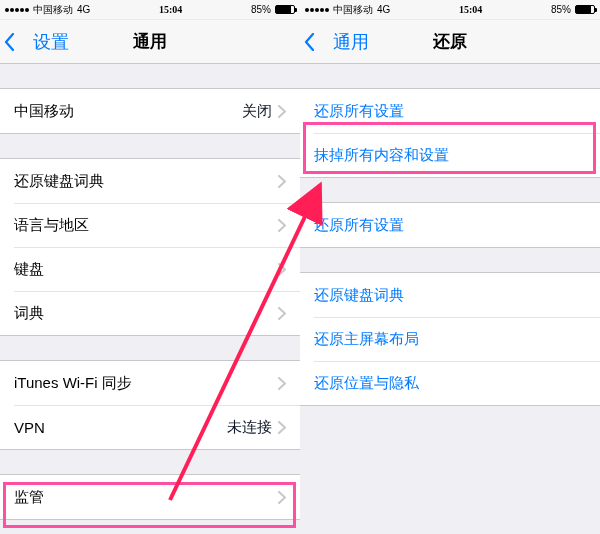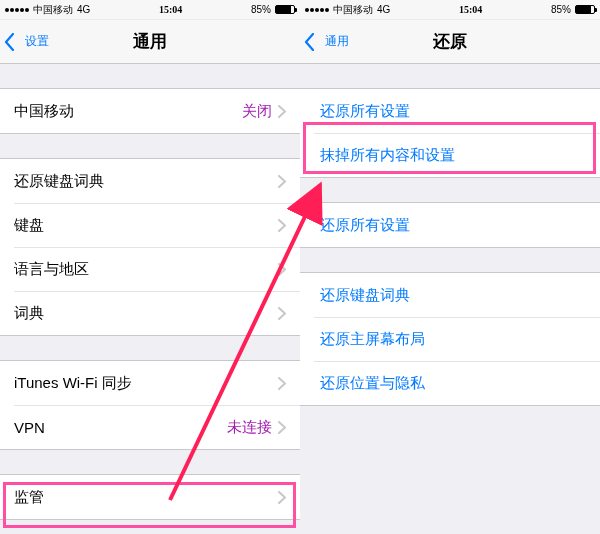--- a/index.html
+++ b/index.html
@@ -25,42 +25,42 @@
   .batt { width: 20px; height: 9px; border: 1px solid #000; border-radius: 2px; position: relative; }
   .batt::after { content: ""; position: absolute; right: -3px; top: 2px; width: 2px; height: 4px; background: #000; border-radius: 0 1px 1px 0; }
   .batt-fill { position: absolute; left: 0; top: 0; bottom: 0; width: 85%; background: #000; }
 
   .nav-bar {
     height: 44px; background: #f7f7f8; display: flex; align-items: center;
     justify-content: center; position: relative; border-bottom: 1px solid #c8c7cc;
   }
   .nav-back {
     position: absolute; left: 4px; top: 0; bottom: 0; display: flex; align-items: center;
-    color: #007aff; font-size: 12px; gap: 10px;
+    color: #007aff; font-size: 18px; gap: 18px;
   }
   .nav-title { font-size: 17px; font-weight: 600; }
   .chev-left {
     width: 11px; height: 18px; display: inline-block;
   }
   .chev-left svg { width: 100%; height: 100%; display: block; }
 
   .content { padding-top: 0; }
   .group { margin-top: 24px; background: #fff; border-top: 1px solid #c8c7cc; border-bottom: 1px solid #c8c7cc; }
   .group.first { margin-top: 24px; }
   .cell {
     min-height: 44px; padding: 0 14px; display: flex; align-items: center;
     justify-content: space-between; background: #fff; position: relative;
   }
   .cell + .cell::before {
     content: ""; position: absolute; left: 14px; right: 0; top: 0; height: 1px;
     background: #c8c7cc; transform: scaleY(0.5); transform-origin: top;
   }
   .cell .label { font-size: 15px; color: #000; }
-  .phone.right .group .cell .label { color: #007aff; font-size: 15px; margin-left: 6px; }
-  .cell .value { color: #a21caf; font-size: 15px; margin-left: auto; margin-right: 6px; }
+  .phone.right .group .cell .label { color: #007aff; font-size: 15px; }
+  .cell .value { color: #0f172a; font-size: 15px; margin-left: auto; margin-right: 6px; }
   .cell .disclosure { width: 8px; height: 13px; flex: none; }
   .cell .disclosure svg { width: 100%; height: 100%; display: block; }
 
   .highlight-box {
     position: absolute; border: 3px solid #ff4fa3; pointer-events: none; z-index: 50;
   }
 
   .arrow-svg {
     position: absolute; left: 0; top: 0; width: 600px; height: 534px;
     pointer-events: none; z-index: 60;
@@ -124,29 +124,29 @@
       <div class="group">
         <div class="cell">
           <span class="label">还原键盘词典</span>
           <span class="disclosure">
               <svg viewBox="0 0 8 13">
                 <path d="M1 1 L7 6.5 L1 12" stroke="#c7c7cc" stroke-width="2" fill="none" stroke-linecap="round" stroke-linejoin="round"></path>
               </svg>
             </span>
         </div>
         <div class="cell">
+          <span class="label">语言与地区</span>
+          <span class="disclosure">
+              <svg viewBox="0 0 8 13">
+                <path d="M1 1 L7 6.5 L1 12" stroke="#c7c7cc" stroke-width="2" fill="none" stroke-linecap="round" stroke-linejoin="round"></path>
+              </svg>
+            </span>
+        </div>
+        <div class="cell">
           <span class="label">键盘</span>
-          <span class="disclosure">
-              <svg viewBox="0 0 8 13">
-                <path d="M1 1 L7 6.5 L1 12" stroke="#c7c7cc" stroke-width="2" fill="none" stroke-linecap="round" stroke-linejoin="round"></path>
-              </svg>
-            </span>
-        </div>
-        <div class="cell">
-          <span class="label">语言与地区</span>
           <span class="disclosure">
               <svg viewBox="0 0 8 13">
                 <path d="M1 1 L7 6.5 L1 12" stroke="#c7c7cc" stroke-width="2" fill="none" stroke-linecap="round" stroke-linejoin="round"></path>
               </svg>
             </span>
         </div>
         <div class="cell">
           <span class="label">词典</span>
           <span class="disclosure">
               <svg viewBox="0 0 8 13">

